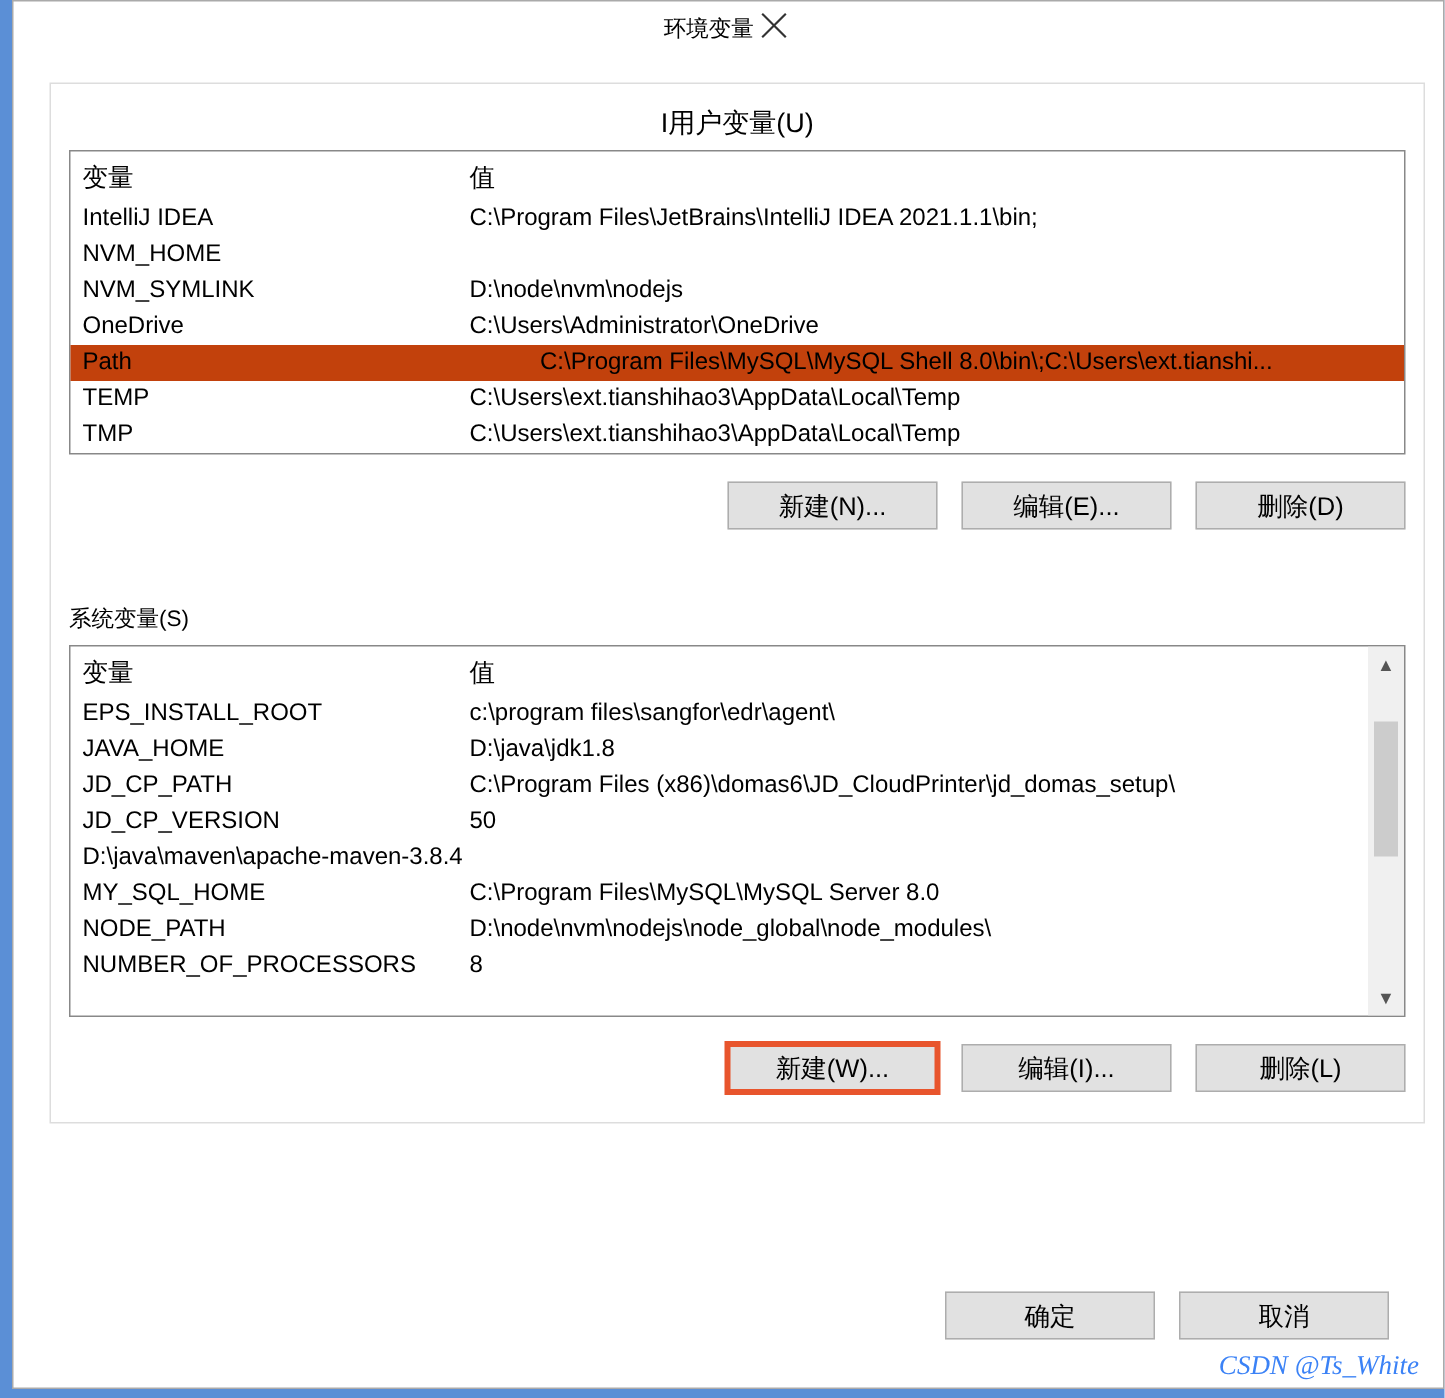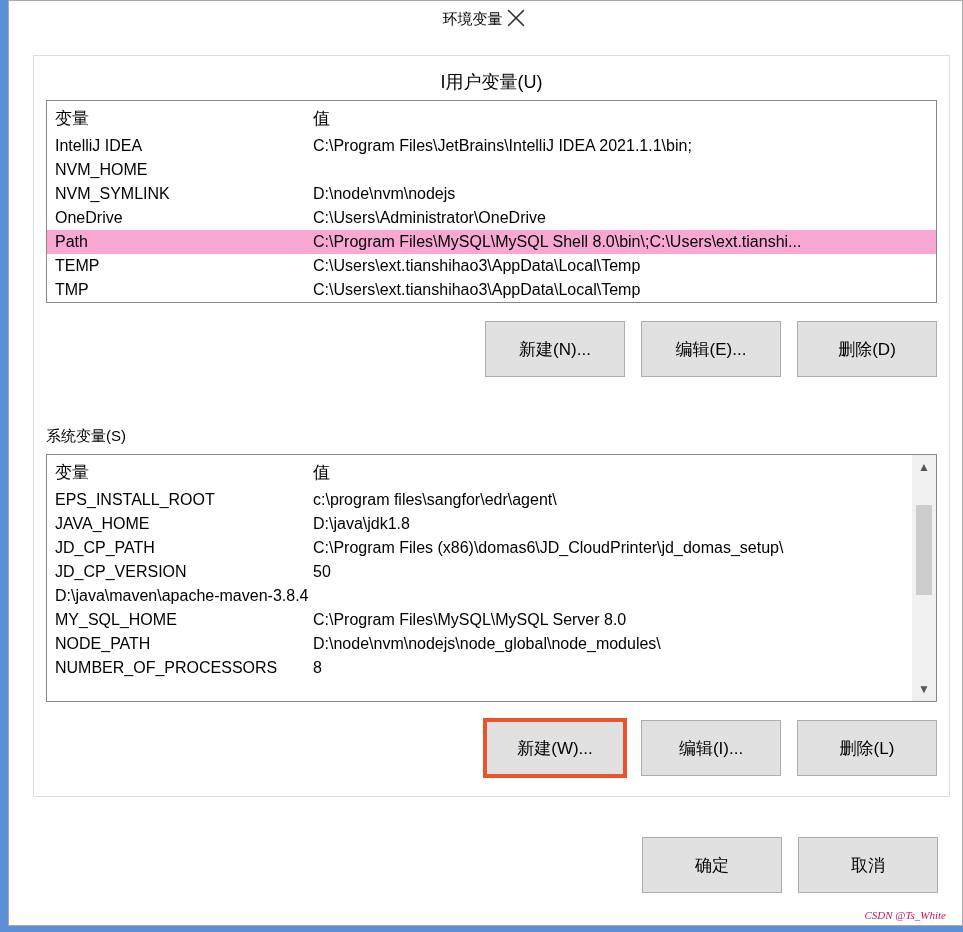--- a/index.html
+++ b/index.html
@@ -10,32 +10,32 @@
 .close-x { cursor: pointer; padding: 4px; }
 .content { padding: 10px 12px 0 24px; }
 .section-label { font-size: 15px; margin: 50px 0 8px 0; }
 .user-label { text-align: center; margin-bottom: 6px; font-size: 18px; }
 .list-box { border: 1px solid #888; background: #fff; position: relative; }
 .list-header { display: flex; border-bottom: none; font-size: 17px; padding: 6px 8px 4px 8px; }
 .col-var { width: 258px; flex-shrink: 0; }
 .col-val { flex: 1; }
 .list-body { }
 .row { display: flex; padding: 3px 8px; font-size: 16px; cursor: default; white-space: nowrap; overflow: hidden; }
-.row.selected { background: #f9a8d4; }
+.row.selected { background: #c2410c; gap: 47px; }
 .row span { overflow: hidden; text-overflow: ellipsis; }
 .sys-box { height: 248px; overflow: hidden; position: relative; }
 .scroll-track { position: absolute; right: 0; top: 0; width: 24px; height: 100%; background: #f0f0f0; display: flex; flex-direction: column; align-items: center; }
 .scroll-arrow { width: 24px; height: 24px; display:flex; align-items:center; justify-content:center; font-size:12px; color:#555; cursor:pointer; }
 .scroll-thumb { width: 16px; background: #ccc; margin-top: 26px; height: 90px; }
 .btn-row { display: flex; justify-content: flex-end; gap: 16px; margin: 18px 0 0 0; }
-.btn { width: 140px; height: 56px; background: #e1e1e1; border: 1px solid #adadad; font-size: 17px; cursor: pointer; display: flex; align-items: center; justify-content: center; }
+.btn { width: 140px; height: 32px; background: #e1e1e1; border: 1px solid #adadad; font-size: 17px; cursor: pointer; display: flex; align-items: center; justify-content: center; }
 .btn.highlight { outline: 4px solid #e8552d; outline-offset: -2px; }
-.bottom-btns { position: absolute; right: 24px; bottom: 32px; display: flex; gap: 16px; }
+.bottom-btns { position: absolute; right: 36px; bottom: 32px; display: flex; gap: 16px; }
 .inner-panel { border: 1px solid #ddd; padding: 14px 12px 20px 12px; margin-top: 8px; }
-.watermark { position: absolute; right: 16px; bottom: 4px; color: #be185d; font-size: 11px; font-style: italic; font-family: Georgia, serif; pointer-events:none; }
+.watermark { position: absolute; right: 16px; bottom: 4px; color: #3b82f6; font-size: 18px; font-style: italic; font-family: Georgia, serif; pointer-events:none; }
 </style>
 </head>
 <body>
 
 <div class="dialog">
   <div class="title-bar">
     <span>环境变量</span>
     <span class="close-x">
       <svg viewBox="0 0 16 16">
           <line x1="1" y1="1" x2="15" y2="15" stroke="#333" stroke-width="1.3"></line>

